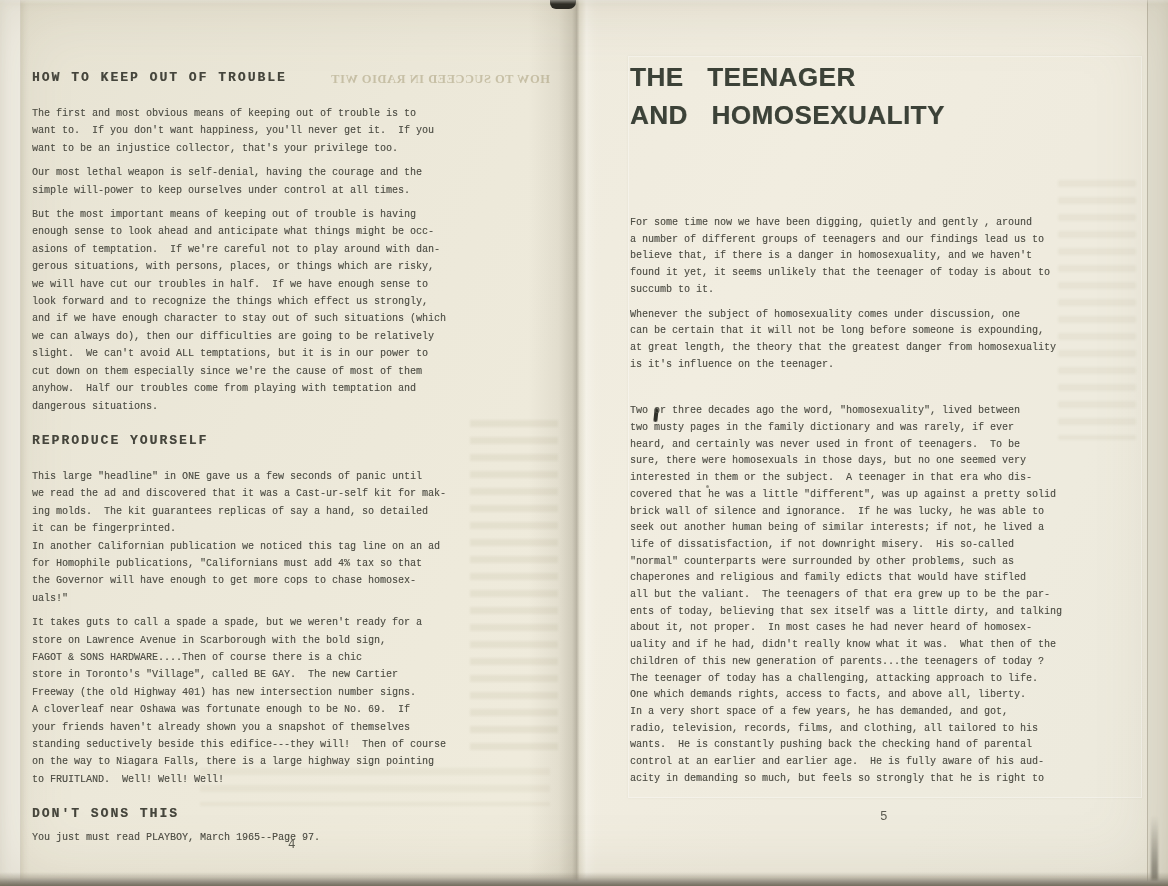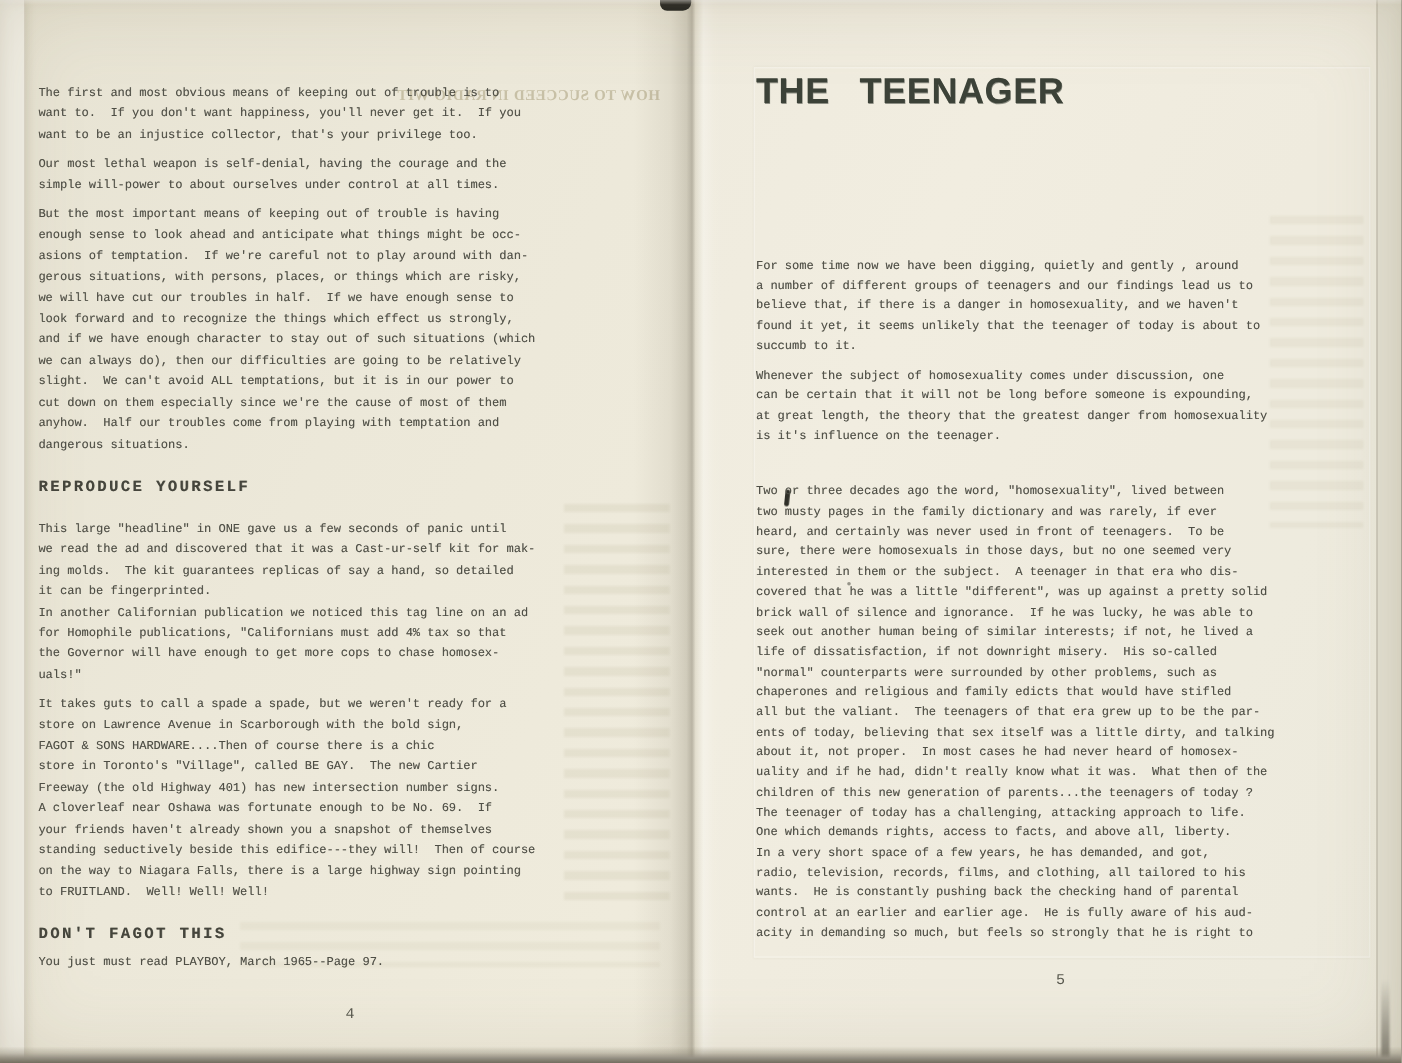--- a/index.html
+++ b/index.html
@@ -57,21 +57,21 @@
     font-size:10px; line-height:17.4px; margin:0 0 7px 0; white-space:pre-wrap;
     color:#4e4e45; text-shadow:0.2px 0 0 rgba(78,78,69,0.4);}
   .page-right-body .para{line-height:16.7px; margin-bottom:8px;}
   .para.gap-top{margin-top:30px;}
   .page-number{position:absolute; font-size:12.5px; color:#5a5a50;
     font-family:"Liberation Mono", monospace;}
   .page-number.left{left:288px; top:838px;}
   .page-number.right{left:880px; top:810px;}
 
   .title-block{position:absolute; left:630px; top:58px; line-height:38px;
-    font-family:"Liberation Sans", sans-serif; font-weight:700; font-size:30px;
+    font-family:"Liberation Sans", sans-serif; font-weight:700; font-size:26px;
     color:#3c4238; letter-spacing:0.5px; word-spacing:16px;
     text-shadow:0.4px 0.4px 0 rgba(60,66,56,0.55);}
 
   
   .ghost-heading{position:absolute; left:295px; top:72px; width:255px;
     font-family:"Liberation Serif", serif; font-weight:700; font-size:12.5px;
     color:rgba(148,136,96,0.42); transform:scaleX(-1); filter:blur(0.5px);
     white-space:nowrap; overflow:hidden; letter-spacing:0.5px;}
   .ghost-lines{position:absolute; pointer-events:none; filter:blur(0.8px);
     background:repeating-linear-gradient(180deg,
@@ -100,25 +100,26 @@
   <div class="edge-bottom"></div>
   <div class="edge-top"></div>
   <div class="ghost-heading">HOW TO SUCCEED IN RADIO WIT</div>
   <div class="ghost-lines ghost-a"></div>
   <div class="ghost-lines ghost-b"></div>
   <div class="ghost-lines ghost-c"></div>
   <div class="ink-speck"></div>
   <div class="ink-dot"></div>
 
   <div class="page-left-content">
+    <div class="section-heading first">HOW TO KEEP OUT OF TROUBLE</div>
     <p class="para">The first and most obvious means of keeping out of trouble is to
 want to.  If you don't want happiness, you'll never get it.  If you
 want to be an injustice collector, that's your privilege too.</p>
     <p class="para">Our most lethal weapon is self-denial, having the courage and the
-simple will-power to about ourselves under control at all times.</p>
+simple will-power to keep ourselves under control at all times.</p>
     <p class="para">But the most important means of keeping out of trouble is having
 enough sense to look ahead and anticipate what things might be occ-
 asions of temptation.  If we're careful not to play around with dan-
 gerous situations, with persons, places, or things which are risky,
 we will have cut our troubles in half.  If we have enough sense to
 look forward and to recognize the things which effect us strongly,
 and if we have enough character to stay out of such situations (which
 we can always do), then our difficulties are going to be relatively
 slight.  We can't avoid ALL temptations, but it is in our power to
 cut down on them especially since we're the cause of most of them
@@ -139,27 +140,28 @@
 store on Lawrence Avenue in Scarborough with the bold sign,
 FAGOT &amp; SONS HARDWARE....Then of course there is a chic
 store in Toronto's "Village", called BE GAY.  The new Cartier
 Freeway (the old Highway 401) has new intersection number signs.
 A cloverleaf near Oshawa was fortunate enough to be No. 69.  If
 your friends haven't already shown you a snapshot of themselves
 standing seductively beside this edifice---they will!  Then of course
 on the way to Niagara Falls, there is a large highway sign pointing
 to FRUITLAND.  Well! Well! Well!</p>
 
-    <div class="section-heading tight">DON'T FAGOT THIS</div>
+    <div class="section-heading tight">DON'T SONS THIS</div>
     <p class="para">You just must read PLAYBOY, March 1965--Page 97.</p>
   </div>
   <div class="page-number left">4</div>
 
   <div class="title-block">
     <div>THE TEENAGER</div>
+    <div>AND HOMOSEXUALITY</div>
   </div>
   <div class="page-right-body">
     <p class="para">For some time now we have been digging, quietly and gently , around
 a number of different groups of teenagers and our findings lead us to
 believe that, if there is a danger in homosexuality, and we haven't
 found it yet, it seems unlikely that the teenager of today is about to
 succumb to it.</p>
     <p class="para">Whenever the subject of homosexuality comes under discussion, one
 can be certain that it will not be long before someone is expounding,
 at great length, the theory that the greatest danger from homosexuality

